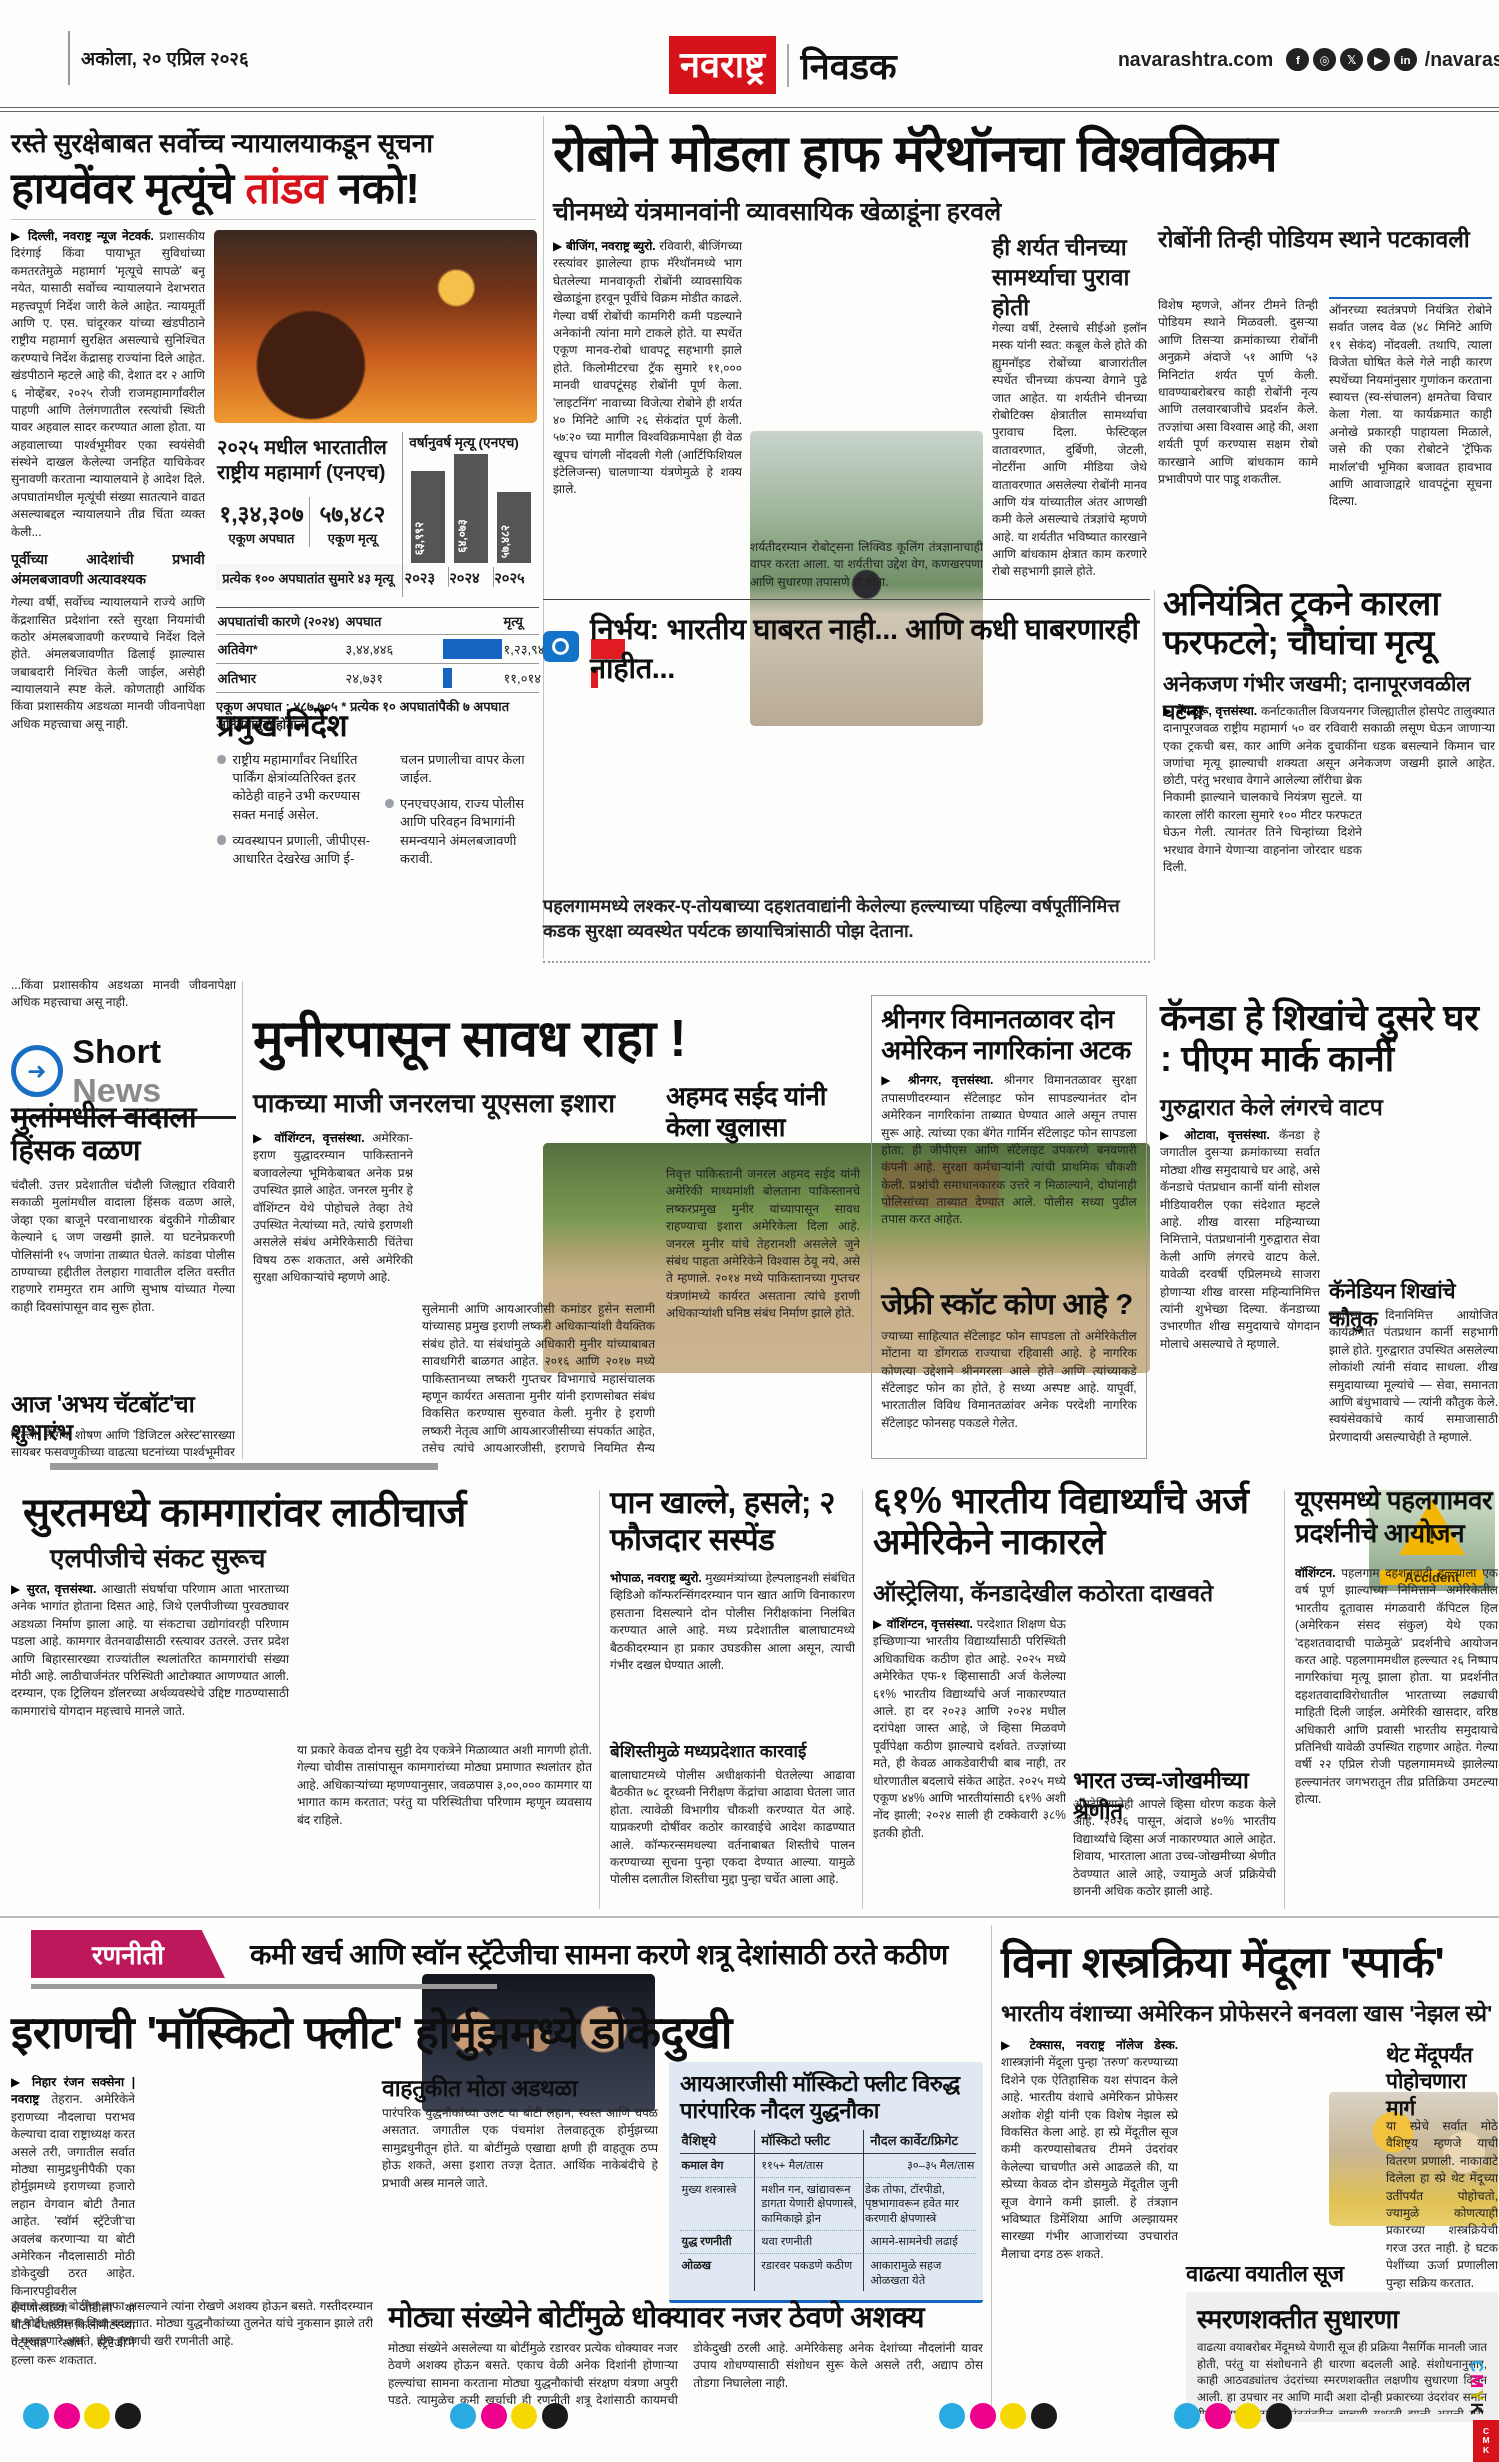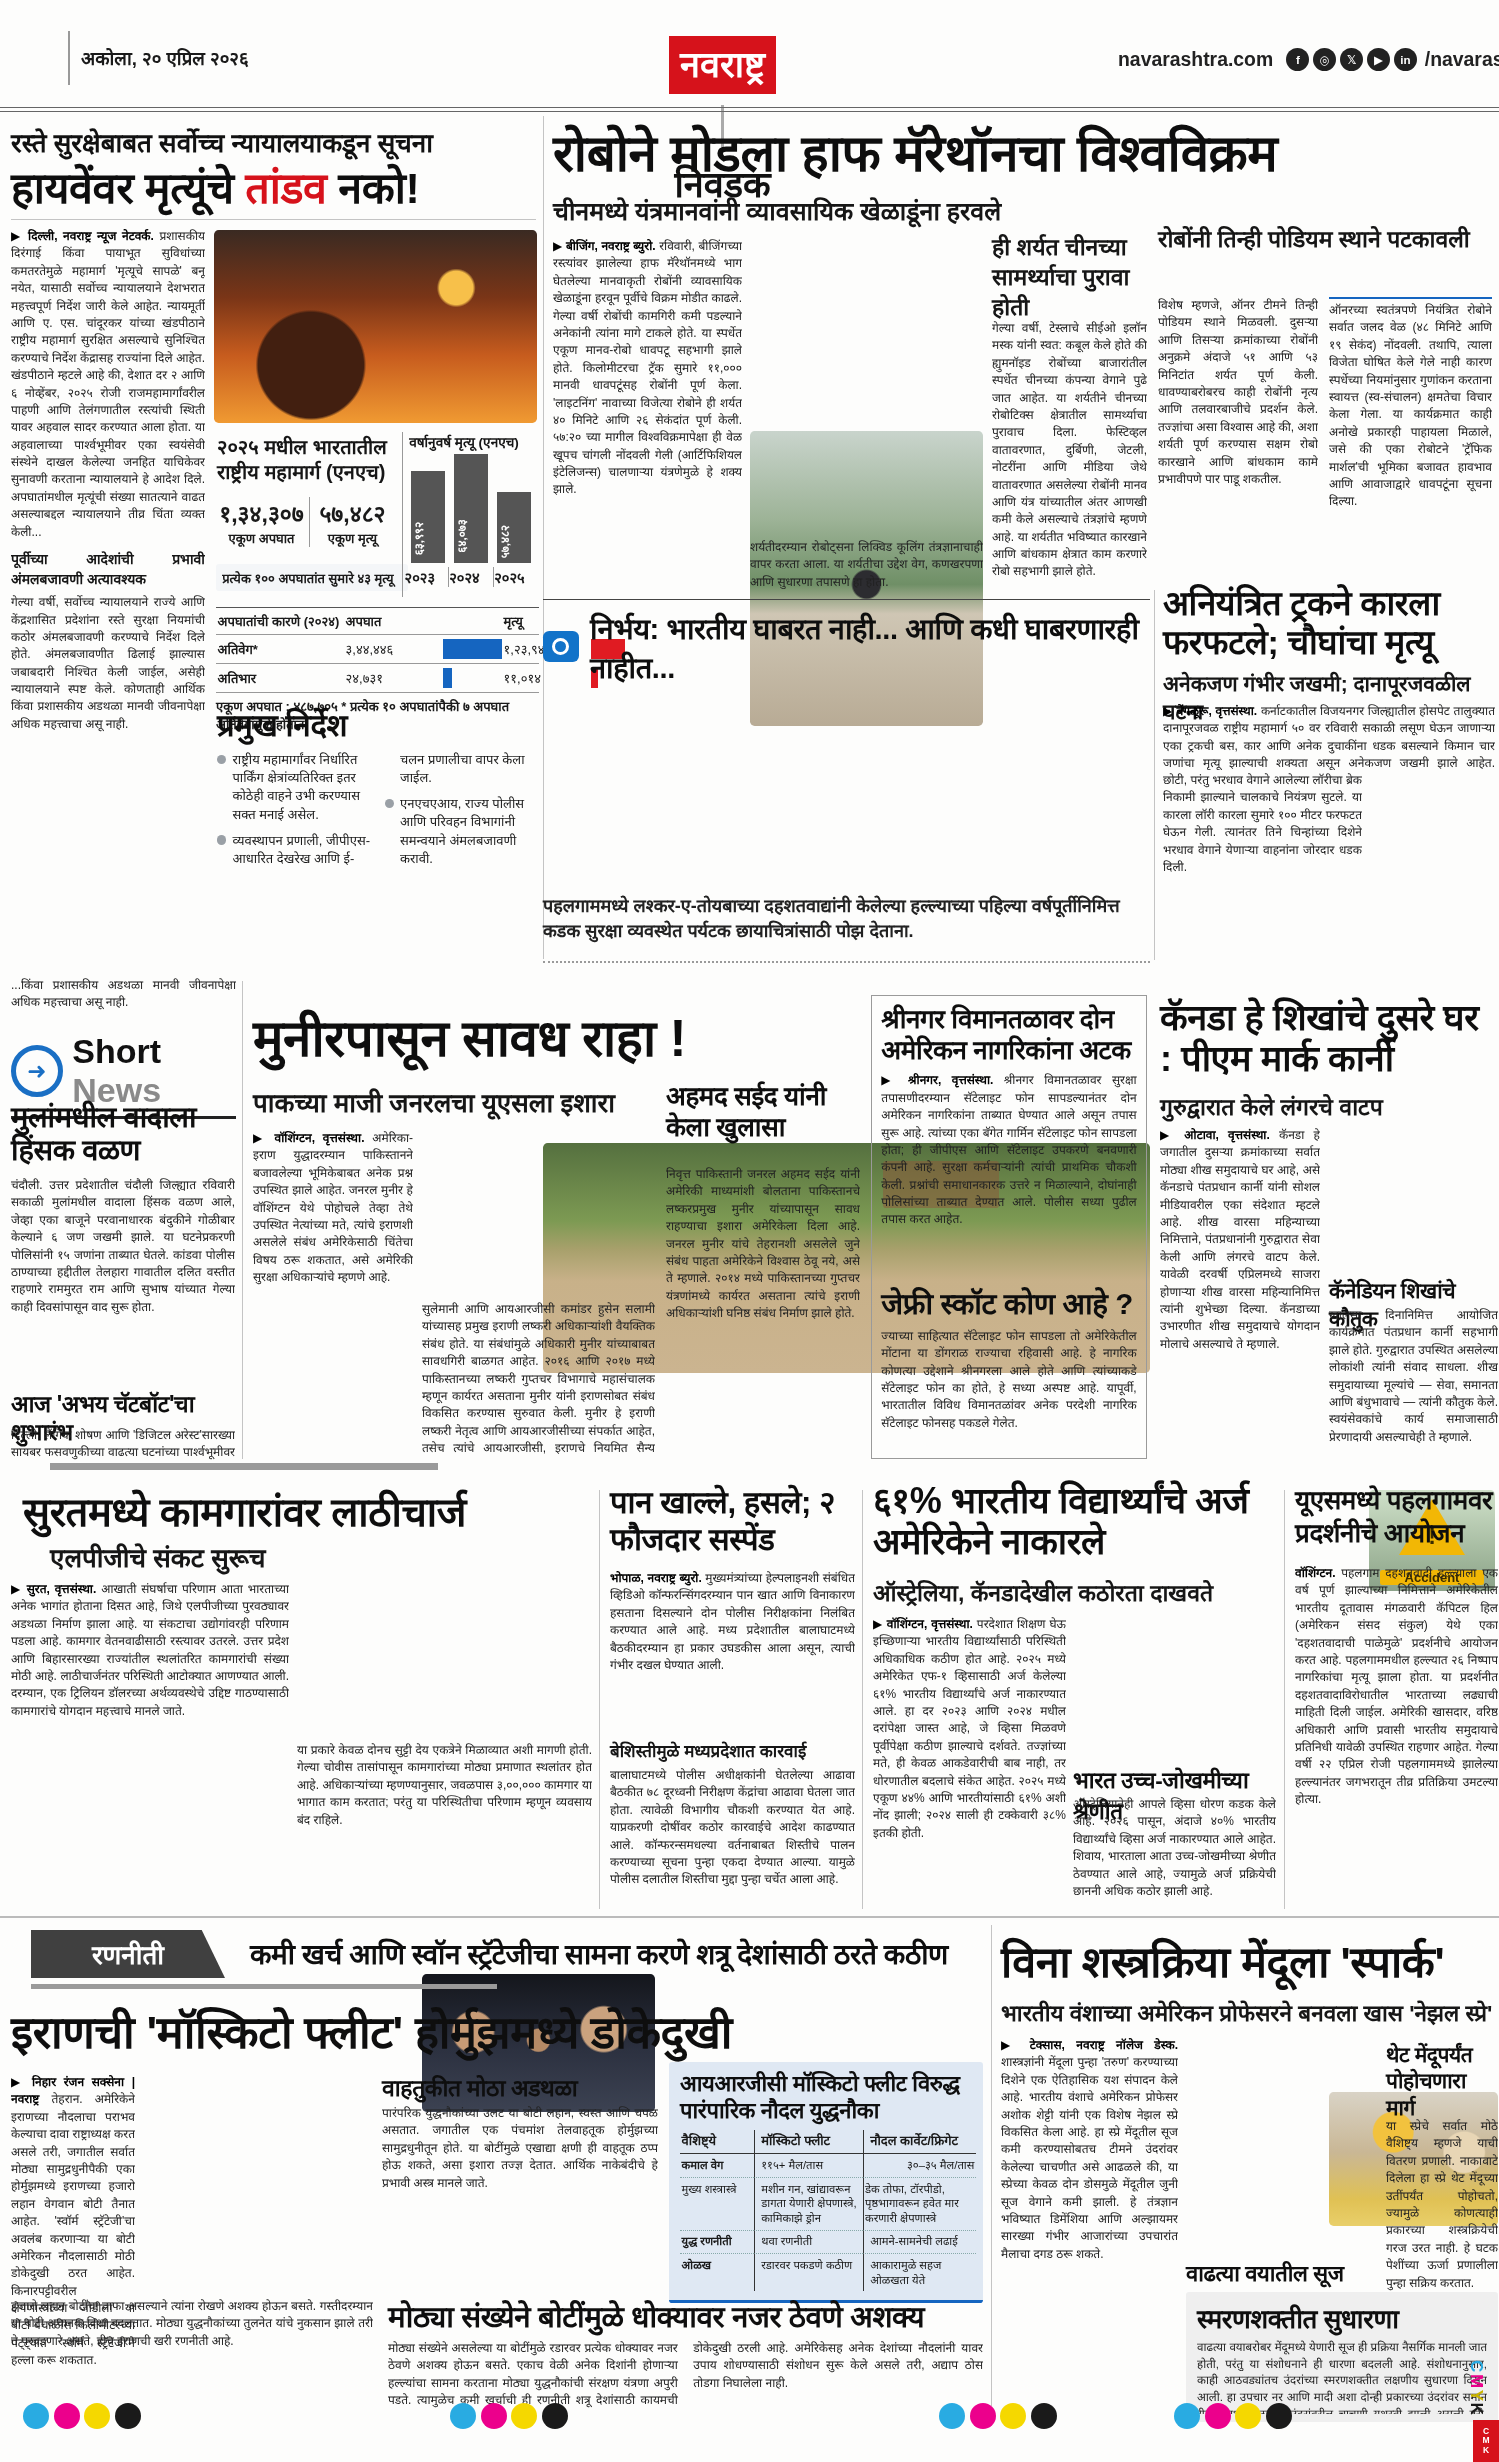--- a/index.html
+++ b/index.html
@@ -28,21 +28,21 @@
             color:#fff;font-weight:bold;font-size:11.6px;margin:auto;height:85%;}
   .yr{position:absolute;bottom:4.7px;width:47px;font-weight:bold;font-size:14.7px;}
   .ct{display:grid;grid-template-columns:128px 97px 61px 87px 47px;align-items:center;
       border-top:0.8px solid #999;font-size:13px;}
   .ct div{padding:3.9px 1.6px;}
   .cbar{height:12.4px;background:#1565c0;}
   .rbar{height:12.4px;background:#e01b22;}
   .bullet{display:flex;gap:6.2px;margin-bottom:7.8px;}
   .bullet .dot{width:9.3px;height:9.3px;border-radius:50%;background:#9aa0a6;flex:0 0 9.3px;margin-top:3.9px;}
   
-  .strat-label{background:#404040;color:#fff;font-weight:900;font-size:26px;
+  .strat-label{background:#be185d;color:#fff;font-weight:900;font-size:26px;
                display:flex;align-items:center;justify-content:center;
                clip-path:polygon(0 0,88% 0,100% 100%,0 100%);}
   .blue-table{background:#dfe8f3;border-radius:3.1px;padding:9.3px 11px;border-bottom:3.1px solid #1565c0;}
   .bt-grid{display:grid;grid-template-columns:74px 109px 113px;font-size:11.3px;line-height:1.3;}
   .bt-grid .h{font-weight:900;font-size:13px;border-bottom:1.6px solid #333;padding:3.1px 1.6px;}
   .bt-grid .c{padding:3.9px 1.6px;border-bottom:0.8px dotted #8aa;}
   .graybox{background:#efefef;border-radius:3.1px;padding:7.8px 11px;}
   .cam{width:36px;height:31px;background:#1273c9;border-radius:6.2px;position:relative;flex:0 0 36px;}
   .cam:after{content:"";position:absolute;left:9.3px;top:7px;width:17px;height:17px;border-radius:50%;
              background:#1273c9;border:3.9px solid #fff;box-sizing:border-box;}
@@ -53,21 +53,21 @@
   .warn-tri{width:0;height:0;border-left:33px solid transparent;border-right:33px solid transparent;
             border-bottom:56px solid #f2b705;position:relative;}
 </style>
 </head>
 <body>
 
 <div id="page">
 
   <div class="abs" style="left:68px;top:31px;width:1.6px;height:54px;background:#999;"></div>
   <div class="abs" style="left:81px;top:45px;font-size:18.6px;font-weight:bold;">अकोला, २० एप्रिल २०२६</div>
-  <div class="abs" style="left:669px;top:36px;display:flex;align-items:center;gap:11px;flex-direction:column;">
+  <div class="abs" style="left:669px;top:36px;display:flex;align-items:center;gap:11px;">
     <span class="logo-red">नवराष्ट्र</span>
     <span style="width:2.3px;height:43px;background:#aaa;display:inline-block;"></span>
     <span style="font-size:36px;font-weight:900;color:#111;">निवडक</span>
   </div>
   <div class="abs" style="left:1118px;top:48px;display:flex;align-items:center;font-size:19.4px;font-weight:bold;color:#222;">
     <span>navarashtra.com</span>
     <span style="margin-left:9.3px;display:flex;">
       <span class="soc">f</span>
       <span class="soc">◎</span>
       <span class="soc">𝕏</span>

